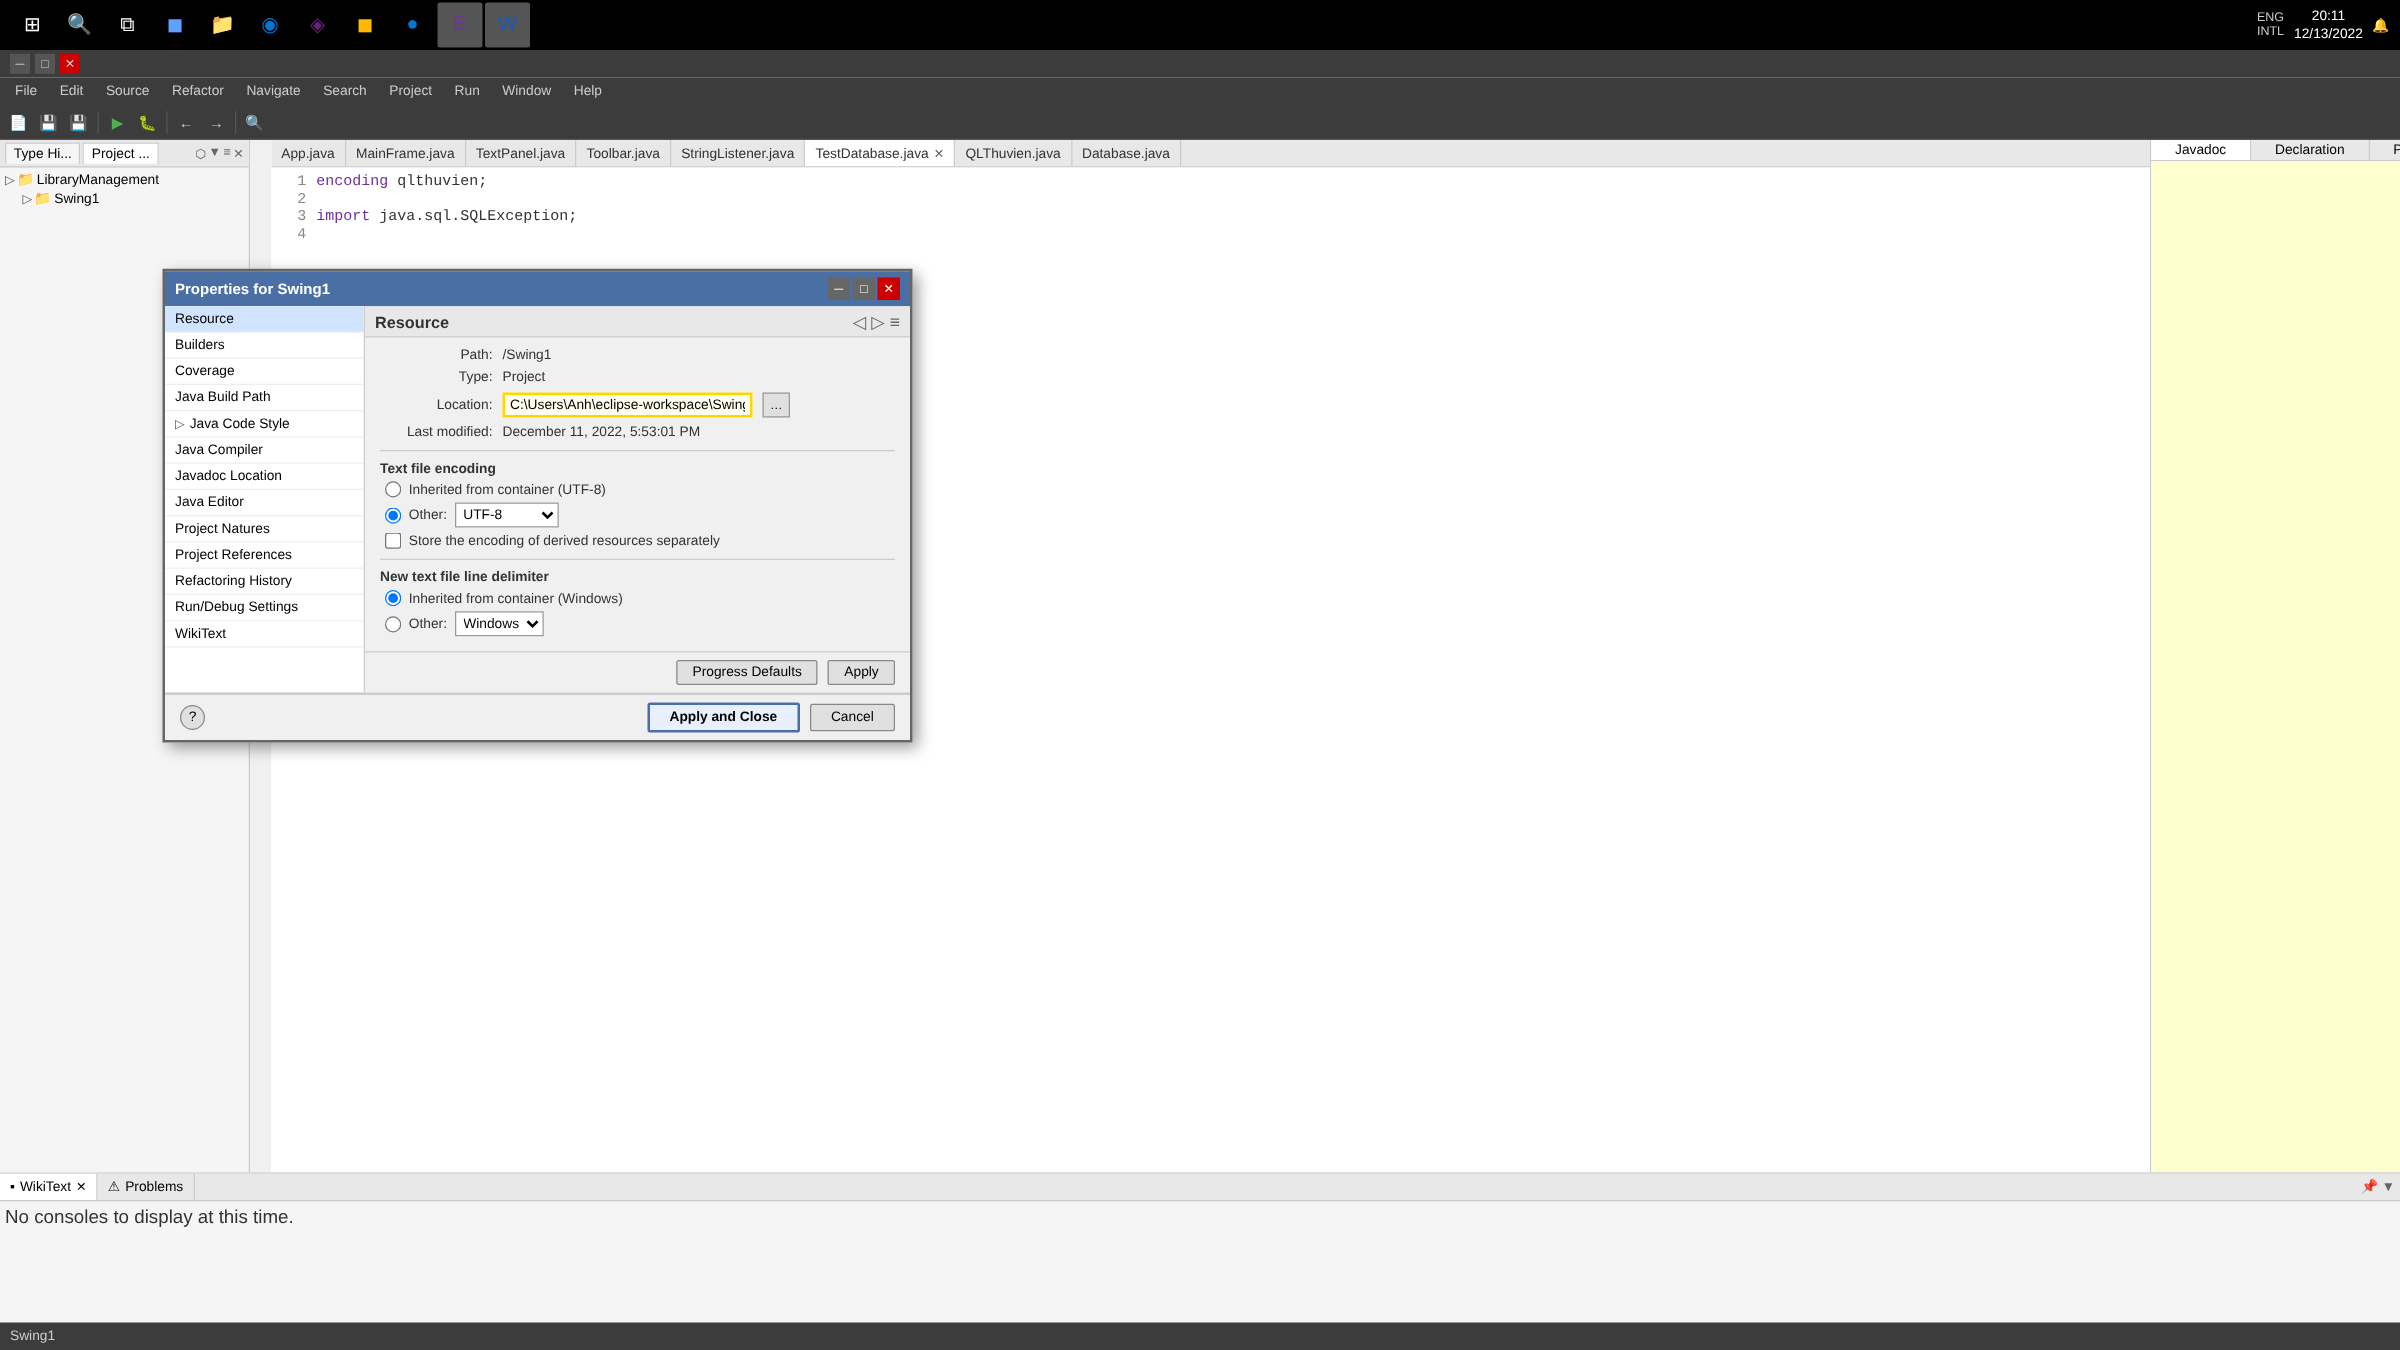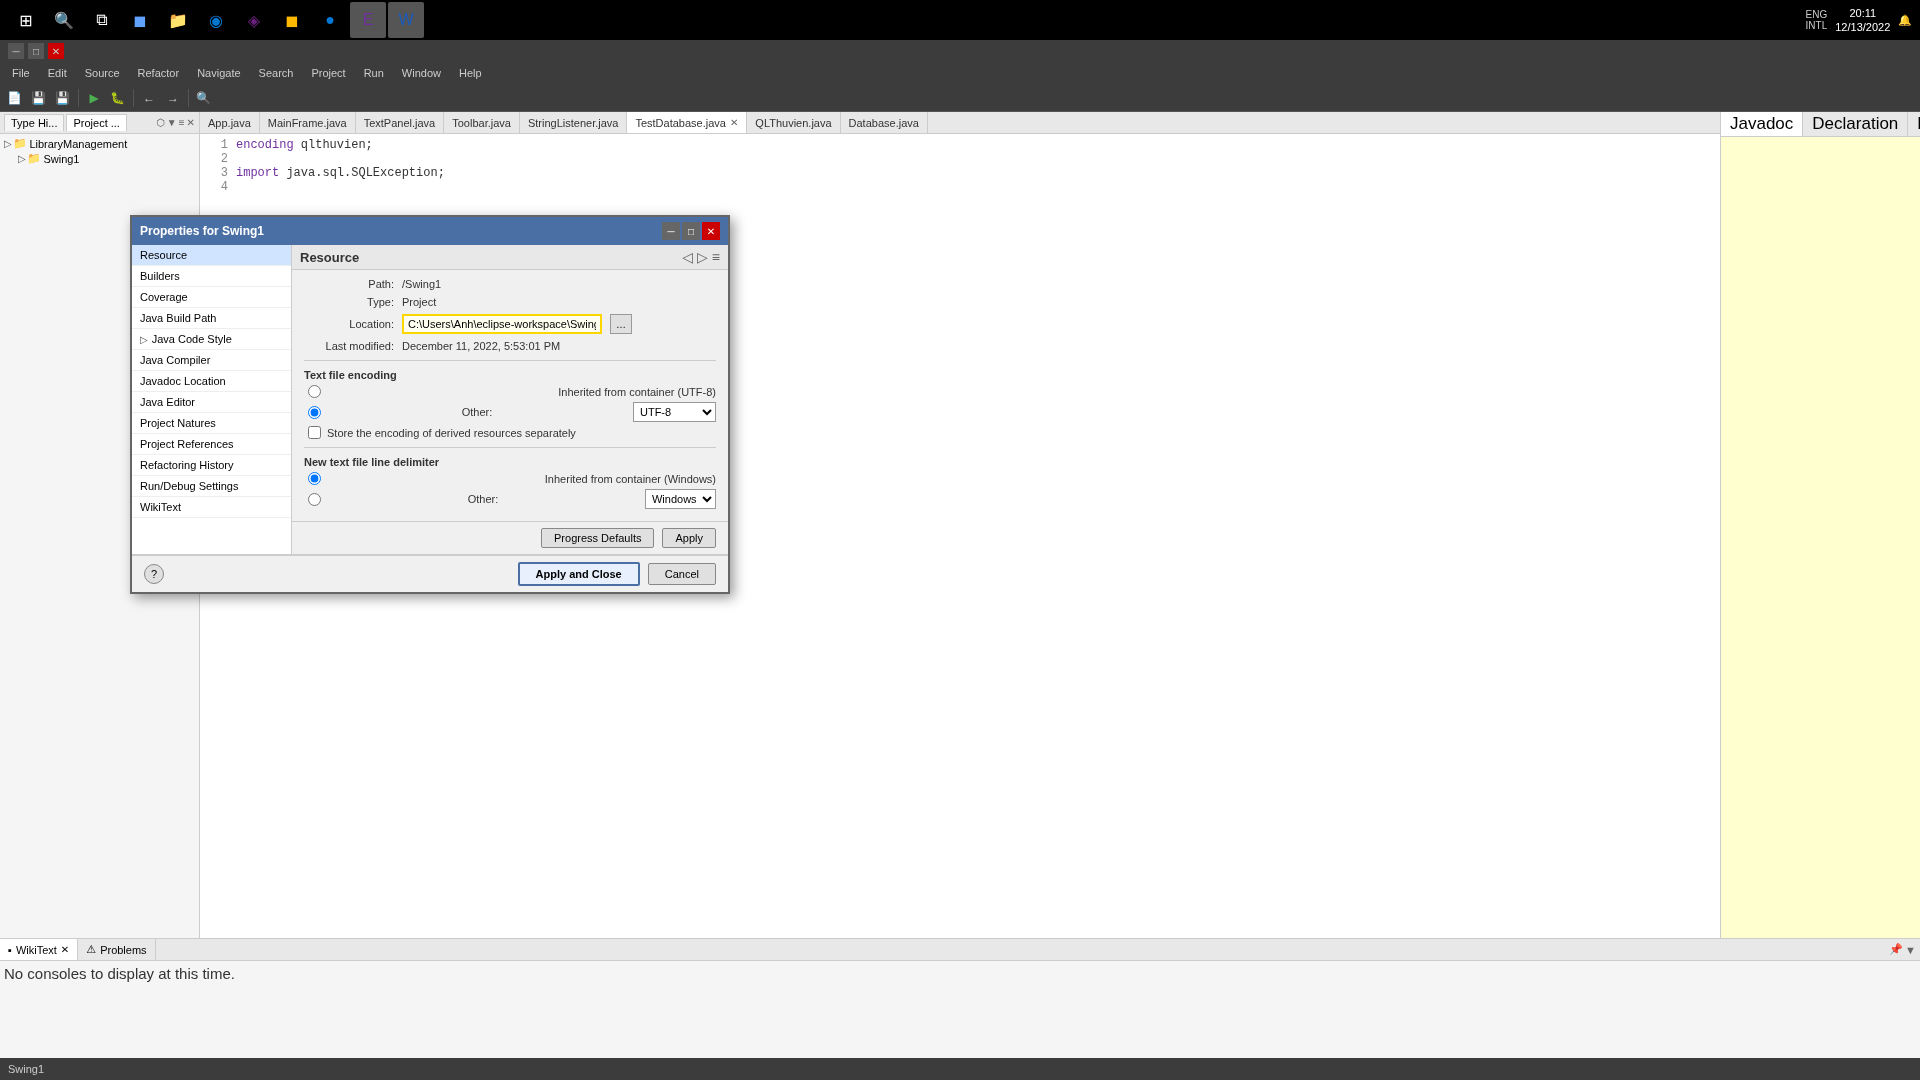--- a/index.html
+++ b/index.html
@@ -181,20 +181,21 @@
     .tree-arrow { color: #555; font-size: 10px; }
     .tree-icon { color: #ff9900; font-size: 11px; }
 
     
     .editor-area {
       flex: 1;
       display: flex;
       flex-direction: column;
       background: #fff;
       overflow: hidden;
+      margin-left: 17px;
     }
     .editor-tabs {
       display: flex;
       background: #e8e8e8;
       border-bottom: 1px solid #ccc;
       height: 22px;
       overflow: hidden;
     }
     .editor-tab {
       display: flex;
@@ -236,22 +237,22 @@
       border-left: 1px solid #ccc;
       display: flex;
       flex-direction: column;
     }
     .right-panel-tabs {
       display: flex;
       background: #e8e8e8;
       border-bottom: 1px solid #ccc;
     }
     .right-tab {
-      padding: 2px 9px;
-      font-size: 17px;
+      padding: 2px 19px;
+      font-size: 11px;
       cursor: pointer;
       border-right: 1px solid #ccc;
     }
     .right-tab.active { background: white; }
 
     
     .bottom-panel {
       height: 120px;
       background: #f5f5f5;
       border-top: 1px solid #ccc;
@@ -438,21 +439,20 @@
       font-weight: bold;
       color: #333;
       margin-bottom: 4px;
     }
     .radio-row {
       display: flex;
       align-items: center;
       gap: 6px;
       margin-bottom: 4px;
       padding-left: 4px;
-      justify-content: space-between;
     }
     .radio-input {
       cursor: pointer;
     }
     .radio-label {
       font-size: 11px;
       color: #333;
     }
     .encoding-select {
       font-size: 11px;

